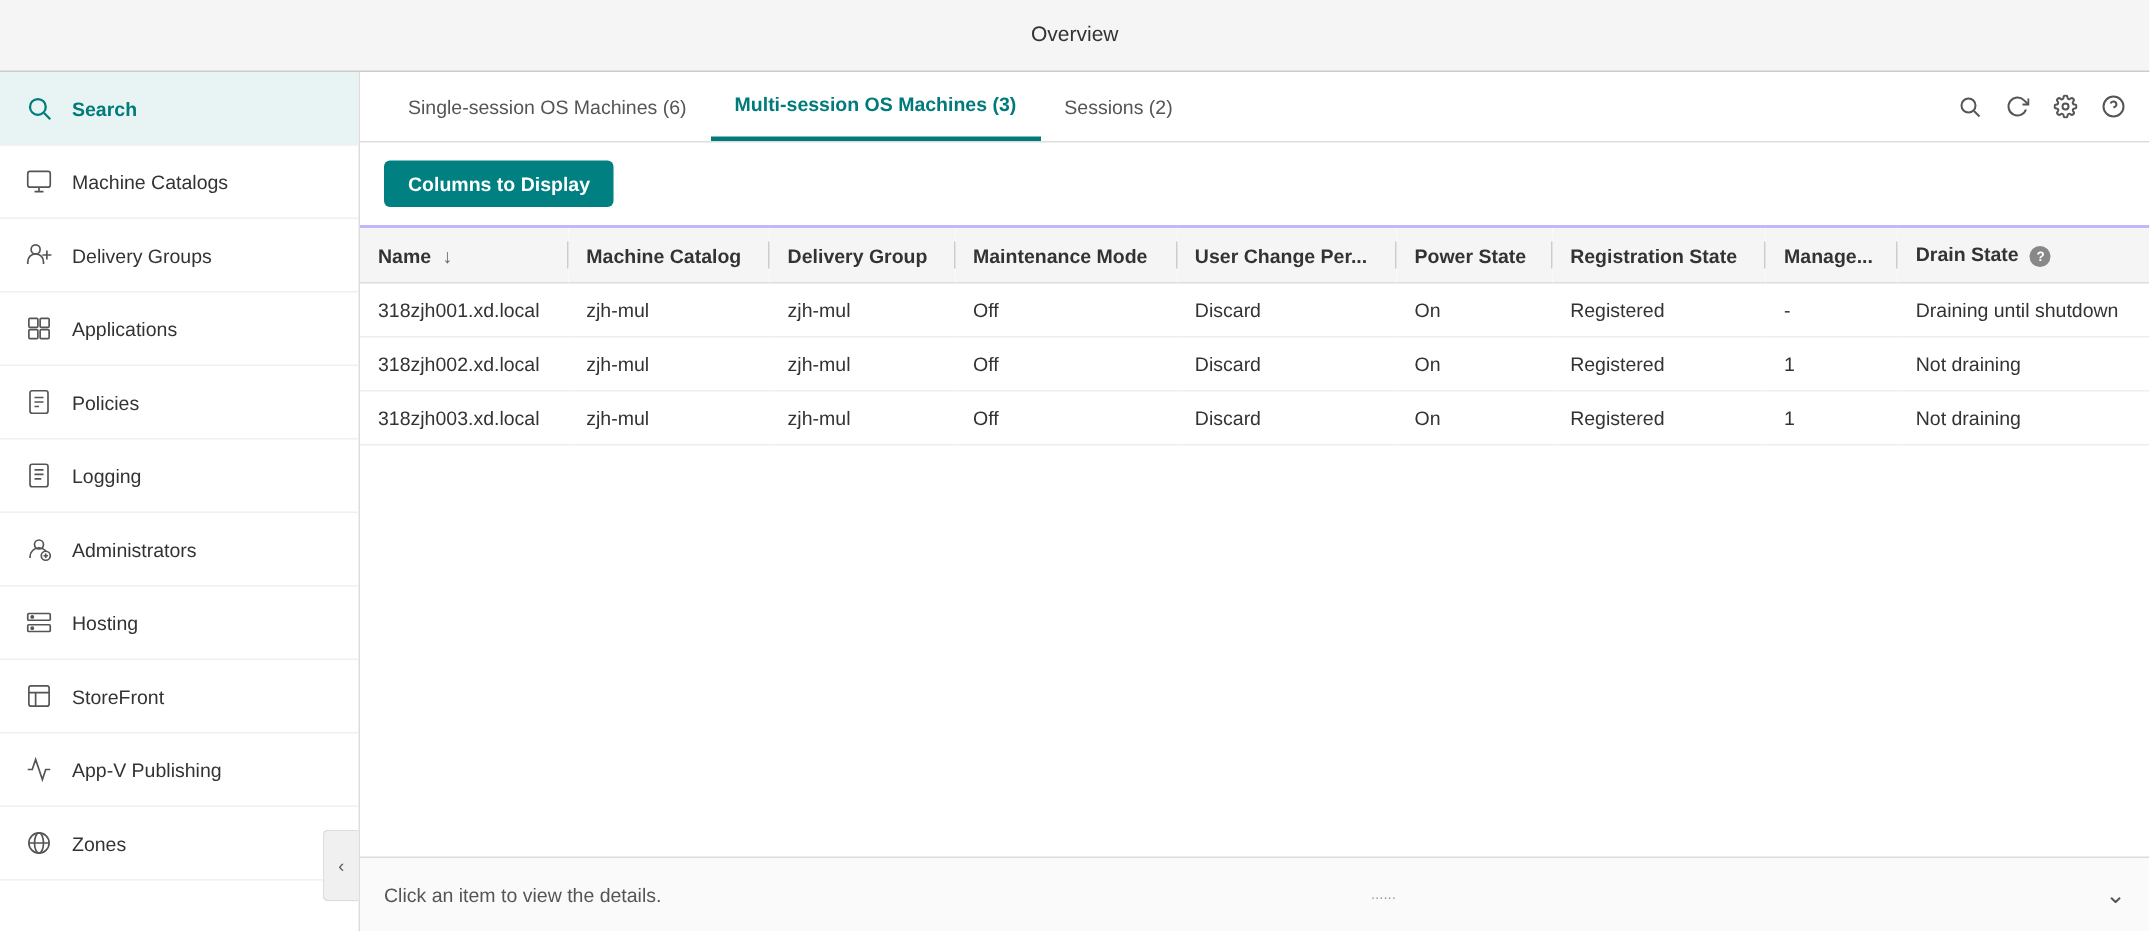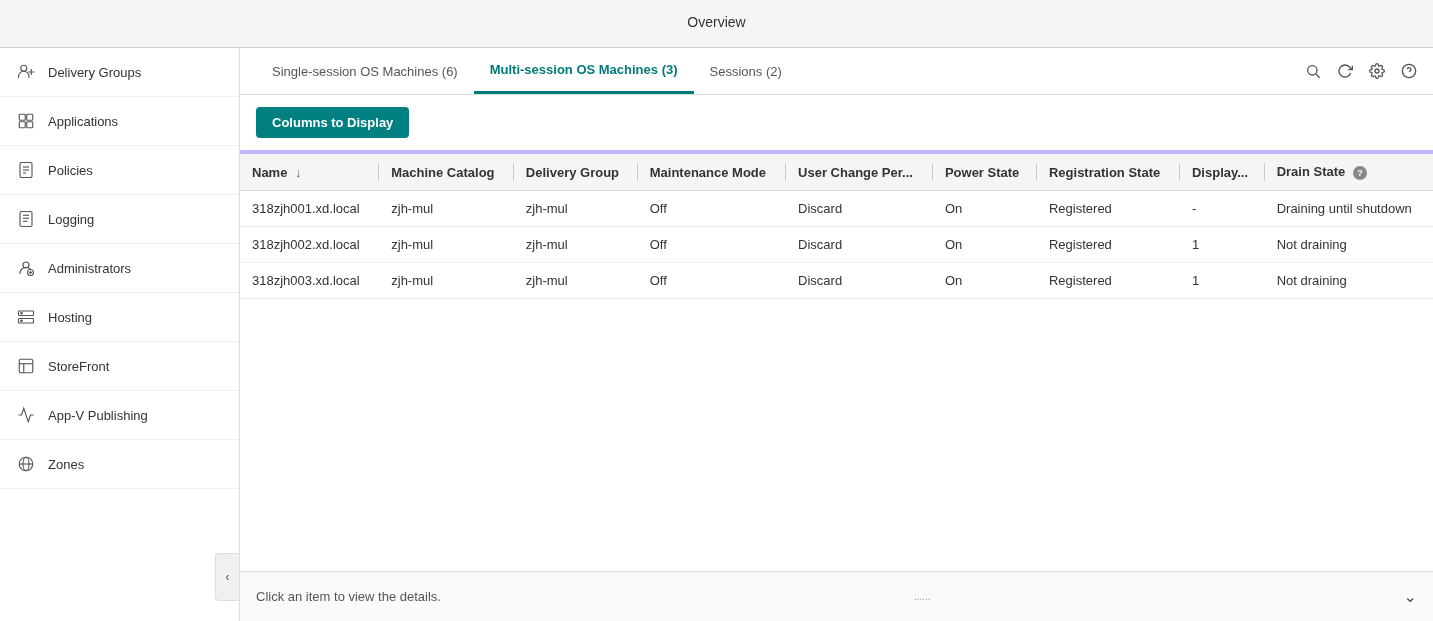--- a/index.html
+++ b/index.html
@@ -126,21 +126,21 @@
     }
     .icon-btn {
       cursor: pointer;
       font-size: 16px;
       color: #555;
     }
 
     
     .toolbar {
       padding: 12px 16px;
-      border-bottom: 4px solid #c4b5fd;
+      border-bottom: 2px solid #c4b5fd;
     }
     .btn-columns {
       background: #008080;
       color: #fff;
       border: none;
       padding: 8px 16px;
       border-radius: 4px;
       cursor: pointer;
       font-size: 13px;
       font-weight: bold;
@@ -224,21 +224,40 @@
     <span>▾</span>
   </div>
   <div class="top-nav-item">Monitor</div>
   <div class="top-nav-right">Downloads</div>
 </div>
 
 <div class="main-layout">
 
   <div class="sidebar">
 
-
+    <div class="sidebar-item active">
+      <span class="sidebar-icon">
+        <svg width="18" height="18" viewBox="0 0 24 24" fill="none" stroke="#007a7a" stroke-width="2">
+          <circle cx="11" cy="11" r="7"></circle>
+            <line x1="16.5" y1="16.5" x2="22" y2="22"></line>
+        </svg>
+      </span>
+      <span>Search</span>
+    </div>
+
+    <div class="sidebar-item">
+      <span class="sidebar-icon">
+        <svg width="18" height="18" viewBox="0 0 24 24" fill="none" stroke="#555" stroke-width="1.5">
+          <rect x="2" y="3" width="20" height="14" rx="2"></rect>
+            <line x1="8" y1="21" x2="16" y2="21"></line>
+            <line x1="12" y1="17" x2="12" y2="21"></line>
+        </svg>
+      </span>
+      <span>Machine Catalogs</span>
+    </div>
 
     <div class="sidebar-item">
       <span class="sidebar-icon">
         <svg width="18" height="18" viewBox="0 0 24 24" fill="none" stroke="#555" stroke-width="1.5">
           <circle cx="9" cy="7" r="4"></circle>
             <path d="M2 20v-2a7 7 0 0 1 14 0v2"></path>
           <path d="M19 8v8m-4-4h8" stroke="#555" stroke-width="1.5"></path>
         </svg>
       </span>
       <span>Delivery Groups</span>
@@ -387,21 +406,21 @@
             <th>
               <span>Name</span>
               <span class="sort-indicator">↓</span>
             </th>
             <th>Machine Catalog</th>
             <th>Delivery Group</th>
             <th>Maintenance Mode</th>
             <th>User Change Per...</th>
             <th>Power State</th>
             <th>Registration State</th>
-            <th>Display...</th>
+            <th>Manage...</th>
             <th>
               <span>Drain State</span>
               <span style="display:inline-flex;align-items:center;justify-content:center;width:14px;height:14px;background:#888;color:#fff;border-radius:50%;font-size:9px;margin-left:4px;font-weight:bold;">?</span>
             </th>
           </tr>
         </thead>
         <tbody>
           <tr class="table-row">
             <td>318zjh001.xd.local</td>
             <td>zjh-mul</td>

